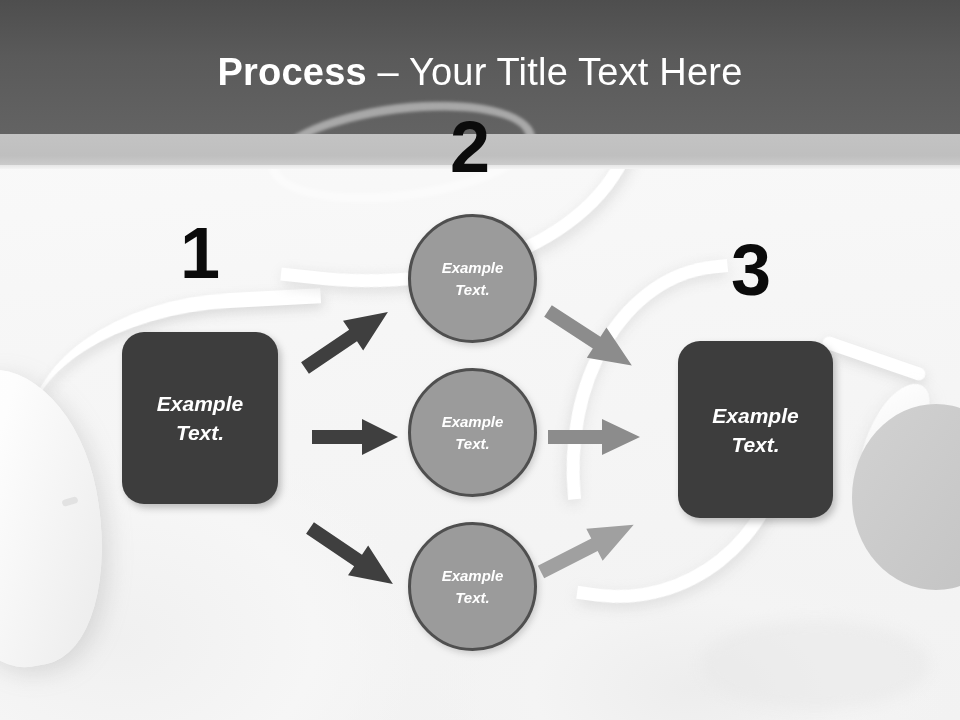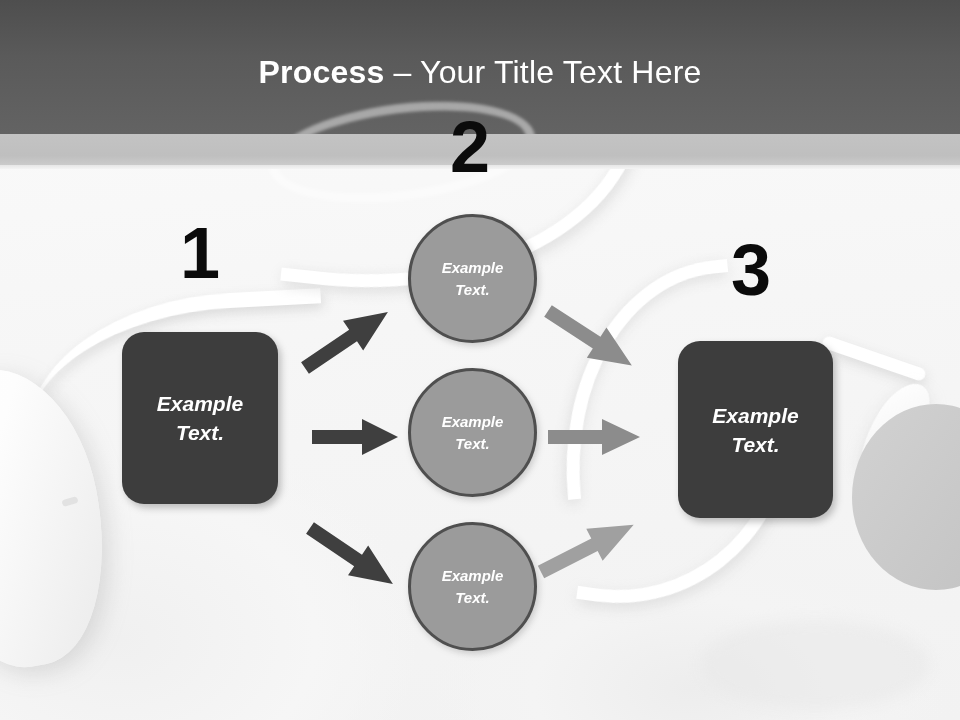--- a/index.html
+++ b/index.html
@@ -182,21 +182,21 @@
     height: 4px;
     background: linear-gradient(180deg, #e6e6e6 0%, #f4f4f4 100%);
   }
   .title {
     position: absolute;
     left: 0;
     top: 52px;
     width: 960px;
     text-align: center;
     color: #ffffff;
-    font-size: 32px;
+    font-size: 38px;
     line-height: 40px;
     letter-spacing: 0.2px;
     white-space: nowrap;
   }
   .title .t-bold { font-weight: bold; }
   .title .t-norm { font-weight: normal; }
 
   
   .step-num {
     position: absolute;

